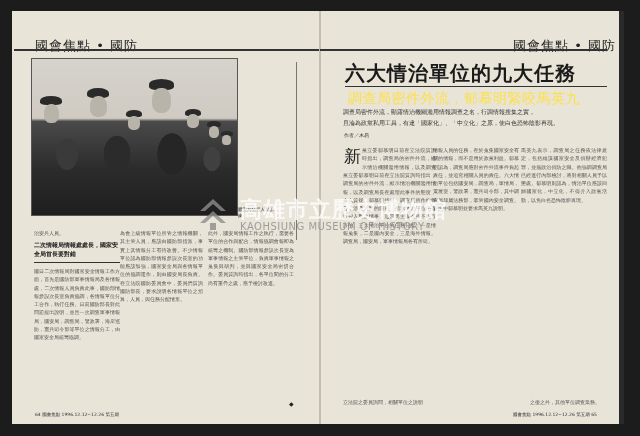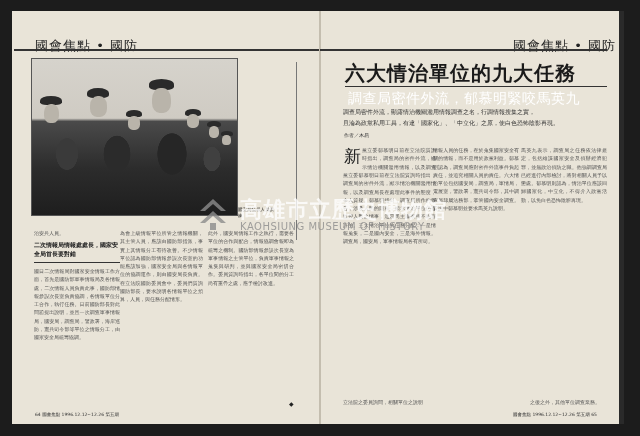--- a/index.html
+++ b/index.html
@@ -22,21 +22,21 @@
   .photo .face { position:absolute; background:#b9b4aa; border-radius:45% 45% 40% 40%; }
   .photo .beret { position:absolute; background:#2a2a2a; border-radius:50% 50% 30% 30%; }
   .caption { position:absolute; left:238px; top:207px; font-size:4.5px; color:#222; width:40px; line-height:6px; }
 
   .watermark { position:absolute; left:198px; top:195px; width:250px; height:40px; pointer-events:none; }
   .wm-logo { position:absolute; left:0; top:2px; width:30px; height:34px; }
   .wm-cn { position:absolute; left:42px; top:0; font-size:22px; color:#ffffff; opacity:.8; letter-spacing:1px; font-weight:bold; }
   .wm-en { position:absolute; left:42px; top:26px; font-size:10px; color:#8c8c8c; opacity:.8; letter-spacing:.5px; }
 
   .title { position:absolute; left:345px; top:60px; font-family:"DejaVu Serif", serif; font-size:20px; font-weight:bold; color:#1a1a1a; letter-spacing:1px; }
-  .subtitle { position:absolute; left:348px; top:90px; font-size:14px; color:#ffffff; letter-spacing:.5px; }
+  .subtitle { position:absolute; left:348px; top:90px; font-size:14px; color:#fde047; letter-spacing:.5px; }
   .deck { position:absolute; left:343px; top:106px; width:265px; font-size:6px; line-height:11px; color:#333; }
   .byline { position:absolute; left:344px; top:132px; font-size:5px; color:#444; }
 
   .col { position:absolute; font-size:5px; line-height:8.3px; color:#555; overflow:hidden; text-align:justify; word-break:break-all; }
   .sub-head { position:absolute; left:34px; top:240px; width:86px; font-size:6px; line-height:9px; color:#222; font-weight:bold; }
   .dropcap { position:absolute; left:344px; top:145px; font-family:"DejaVu Serif", serif; font-size:17px; color:#222; }
   .vrule { position:absolute; width:1px; background:#777; }
 
   .folio { position:absolute; font-size:4.5px; color:#333; }
   .end-mark { position:absolute; left:289px; top:400px; font-size:6px; color:#222; }

